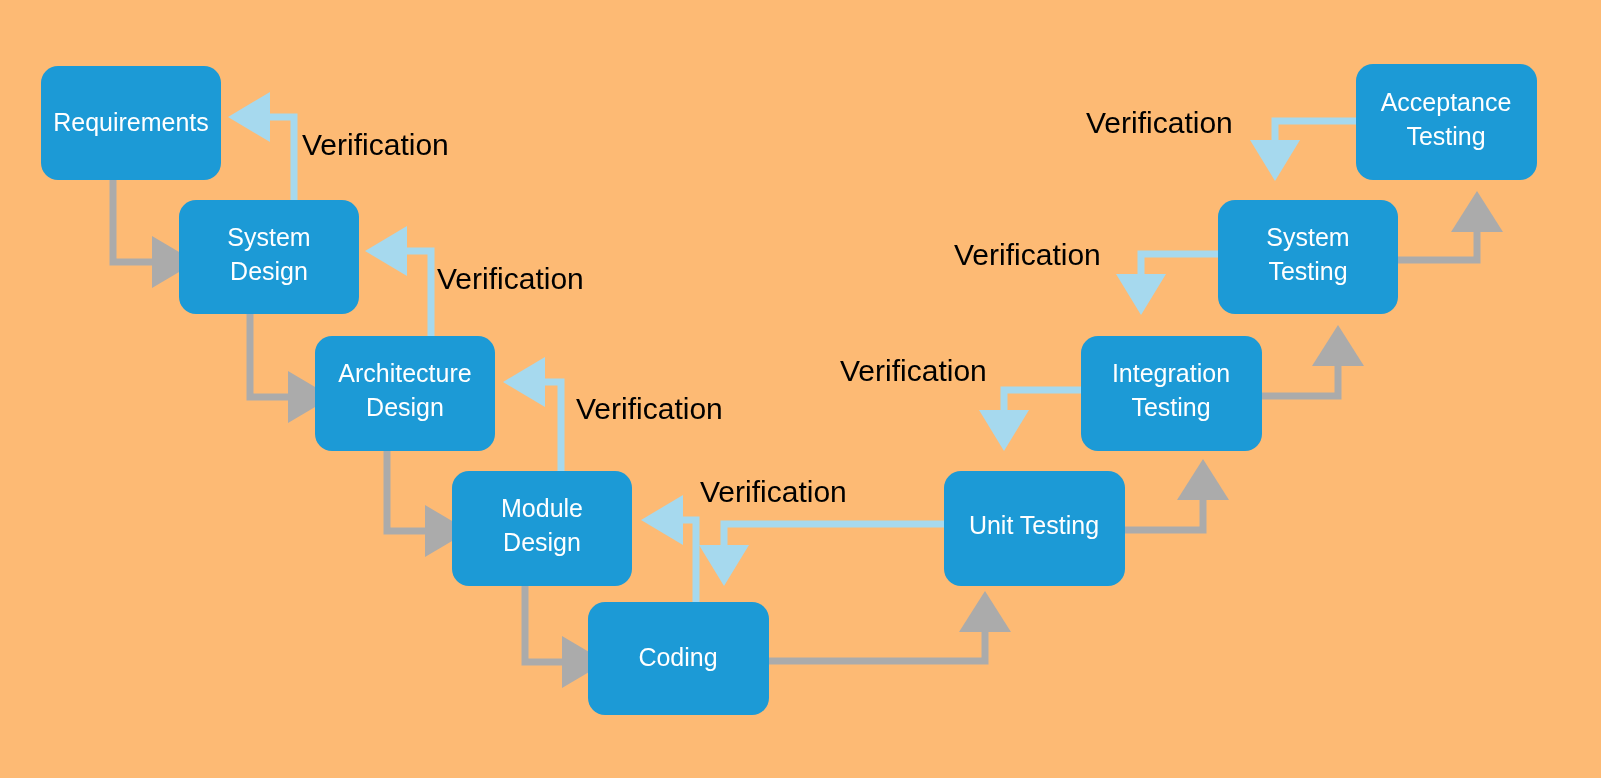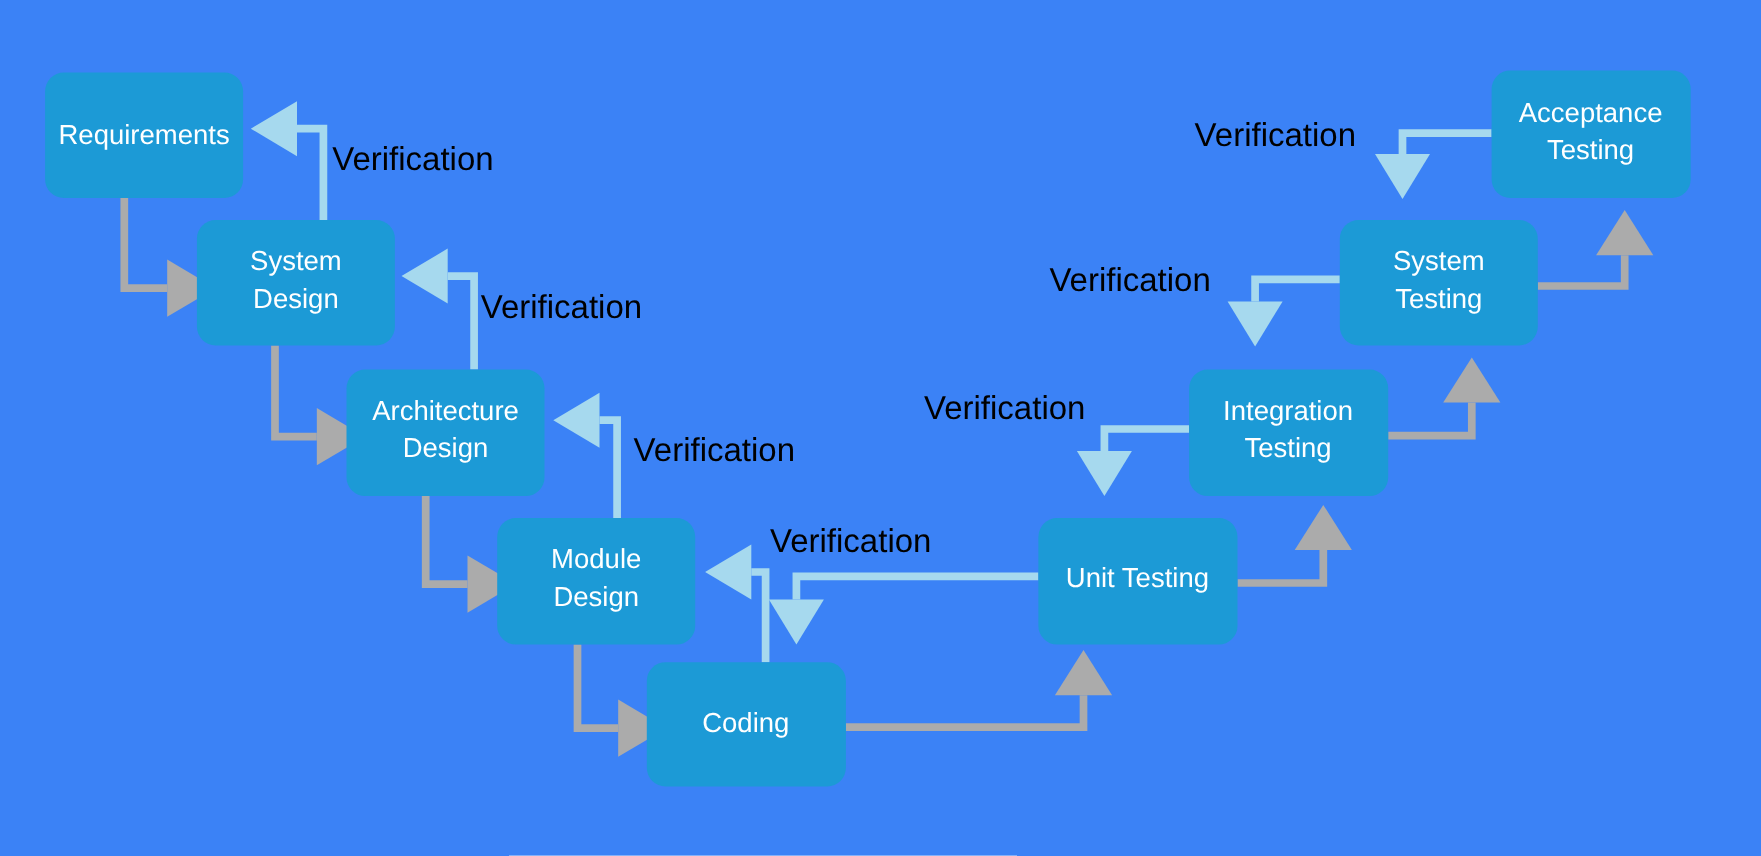--- a/index.html
+++ b/index.html
@@ -10,21 +10,21 @@
   body {
     width: 1601px;
     height: 778px;
     font-family: "Liberation Sans", sans-serif;
     overflow: hidden;
   }
   #diagram-root {
     position: relative;
     width: 1601px;
     height: 778px;
-    background: #3b82f6;
+    background: #fdba74;
   }
   svg#vmodel {
     display: block;
     width: 1601px;
     height: 778px;
   }
   .node-box {
     fill: #1C9AD6;
   }
   .node-label {

